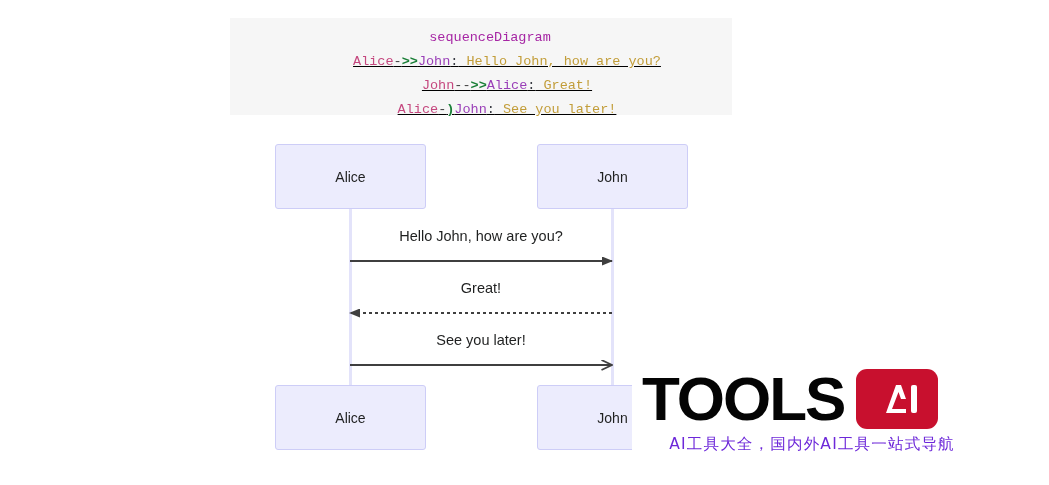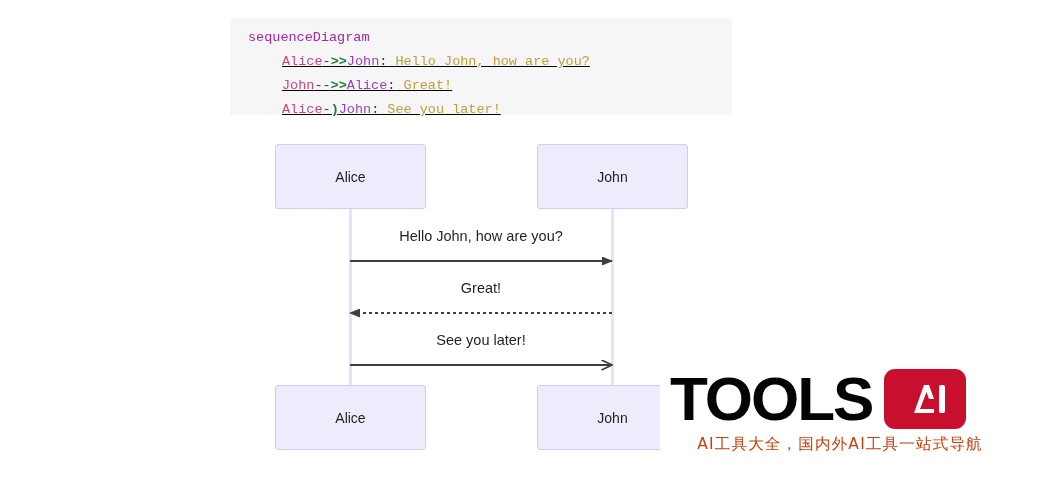--- a/index.html
+++ b/index.html
@@ -22,20 +22,21 @@
     top: 18px;
     width: 502px;
     height: 97px;
     background: #f6f6f6;
     box-sizing: border-box;
     padding: 8px 0 0 0;
     font-family: "Liberation Mono", "DejaVu Sans Mono", monospace;
     font-size: 13.5px;
     line-height: 24px;
     white-space: pre;
+    text-align: center;
   }
   #code-block .code-line { padding-left: 18px; }
   #code-block .code-line.indent { padding-left: 52px; text-decoration: underline; }
 
   .tok-kw      { color: #a626a4; }
   .tok-actor-a { color: #c5487f; }
   .tok-actor-b { color: #9a3fb8; }
   .tok-op      { color: #3c3c3c; }
   .tok-arrow   { color: #1a7f37; font-weight: bold; }
   .tok-colon   { color: #383a42; }
@@ -75,21 +76,21 @@
     color: #1f2020;
     font-size: 14.5px;
     text-align: center;
     font-family: "Liberation Sans", sans-serif;
     white-space: nowrap;
   }
 
   
   #logo {
     position: absolute;
-    left: 660px;
+    left: 632px;
     top: 360px;
     width: 377px;
     height: 125px;
     background: #ffffff;
   }
   #logo-row {
     position: absolute;
     left: 10px;
     top: 6px;
     height: 66px;
@@ -116,21 +117,21 @@
   }
   #logo-sub {
     position: absolute;
     left: 10px;
     top: 74px;
     width: 340px;
     text-align: center;
     font-family: "DejaVu Sans", sans-serif;
     font-size: 15.5px;
     letter-spacing: 1.2px;
-    color: #c2410c;
+    color: #6d28d9;
     white-space: nowrap;
   }
 </style>
 </head>
 <body>
 
 <div id="code-block"><div class="code-line"><span class="tok-kw">sequenceDiagram</span></div><div class="code-line indent"><span class="tok-actor-a">Alice</span><span class="tok-op">-</span><span class="tok-arrow">&gt;&gt;</span><span class="tok-actor-b">John</span><span class="tok-colon">:</span><span class="tok-msg"> Hello John, how are you?</span></div><div class="code-line indent"><span class="tok-actor-a">John</span><span class="tok-op">--</span><span class="tok-arrow">&gt;&gt;</span><span class="tok-actor-b">Alice</span><span class="tok-colon">:</span><span class="tok-msg"> Great!</span></div><div class="code-line indent"><span class="tok-actor-a">Alice</span><span class="tok-op">-</span><span class="tok-arrow">)</span><span class="tok-actor-b">John</span><span class="tok-colon">:</span><span class="tok-msg"> See you later!</span></div></div>
 
 <div id="diagram">
 

